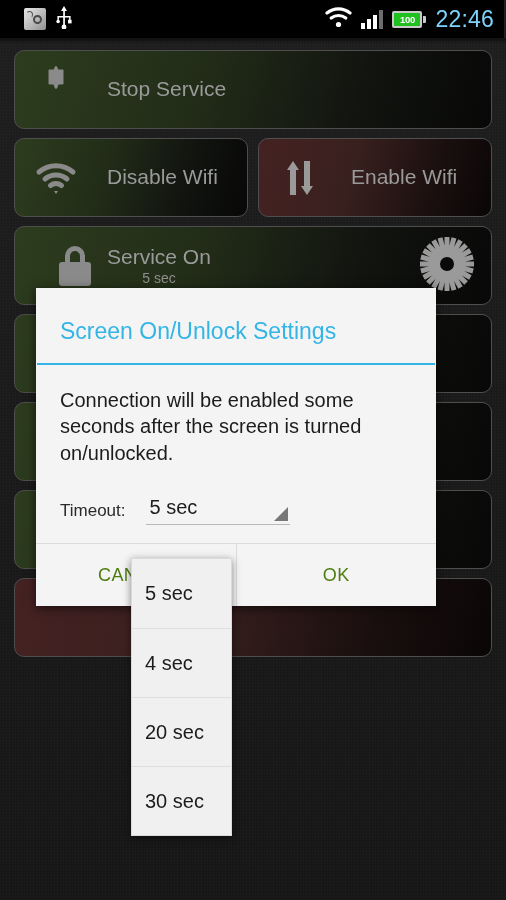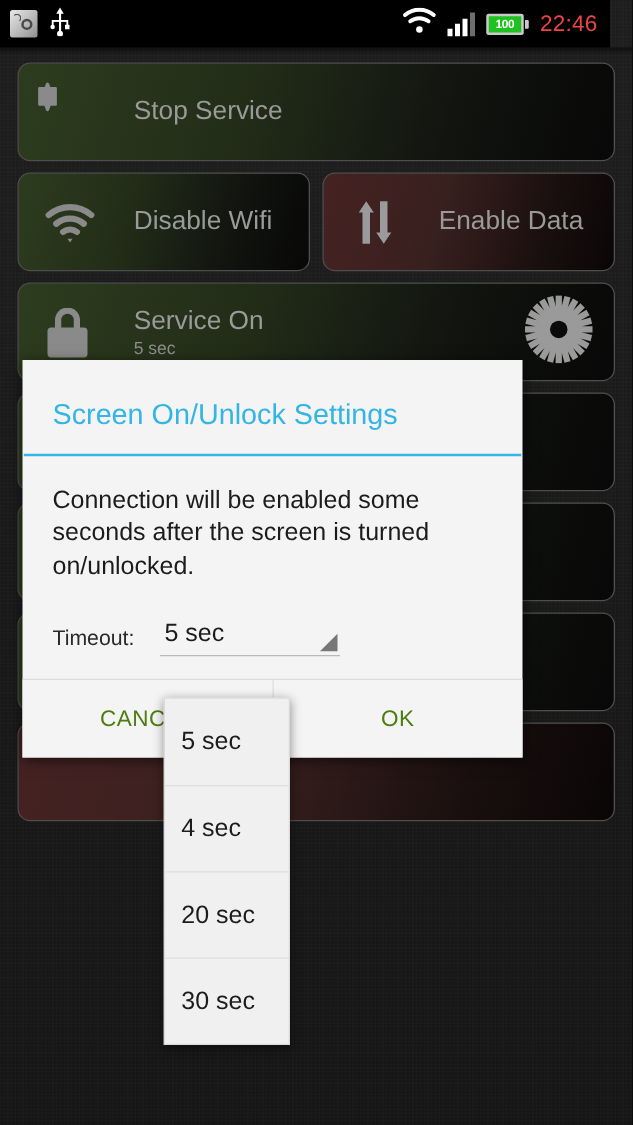--- a/index.html
+++ b/index.html
@@ -31,20 +31,21 @@
 
   
   .statusbar {
     position: absolute;
     left: 0; top: 0;
     width: 488px; height: 38px;
     background: #000;
     display: flex;
     align-items: center;
     z-index: 40;
+    padding-left: 16px;
   }
   .sb-left {
     display: flex;
     align-items: center;
     gap: 9px;
     padding-left: 8px;
   }
   .sb-right {
     margin-left: auto;
     display: flex;
@@ -73,22 +74,22 @@
     position: absolute;
     left: 2px; top: 3px;
     width: 7px; height: 7px;
     border-radius: 50%;
     border: 1.5px solid #555;
     border-bottom-color: transparent;
     border-left-color: transparent;
     box-sizing: border-box;
   }
   .sb-time {
-    color: #ef4444;
-    font-size: 18px;
+    color: #7dd3fc;
+    font-size: 23px;
     letter-spacing: 0.2px;
   }
   .statusbar-shadow {
     position: absolute;
     left: 0; top: 38px;
     width: 506px; height: 6px;
     background: linear-gradient(180deg, rgba(0,0,0,0.55), rgba(0,0,0,0));
     z-index: 39;
   }
 
@@ -142,20 +143,21 @@
     border: 1px solid #4e4e4e;
     box-sizing: border-box;
     display: flex;
     align-items: center;
     padding-left: 20px;
     overflow: hidden;
     flex: 1;
   }
   .tile.green {
     background: linear-gradient(105deg, #2d3c1e 0%, #222d18 38%, #121410 72%, #070807 100%);
+    text-align: center;
   }
   .tile.red {
     background: linear-gradient(105deg, #452222 0%, #38201e 40%, #1a0f0f 75%, #0a0606 100%);
   }
   .tile-label {
     color: #9a9a9a;
     font-size: 21px;
     margin-left: 30px;
     line-height: 1.05;
   }
@@ -212,21 +214,21 @@
     position: absolute;
     left: 3px; top: 17px;
     width: 32px; height: 24px;
     background: #8a8a8a;
     border-radius: 3px;
   }
 
   
   .dialog {
     position: absolute;
-    left: 18px;
+    left: 36px;
     top: 288px;
     width: 400px;
     background: #f4f4f4;
     z-index: 20;
     box-shadow: 0 2px 10px rgba(0,0,0,0.6);
   }
   .dlg-title {
     color: #33b5e5;
     font-size: 23px;
     padding: 30px 24px 18px 24px;
@@ -341,21 +343,21 @@
       </div>
       <div class="tile red">
         <span class="tile-ico">
           <svg width="42" height="42" viewBox="0 0 42 42">
             <path d="M14 38 L14 10" stroke="#9a9a9a" stroke-width="6" fill="none"></path>
             <path d="M14 4 L8 13 L20 13 Z" fill="#9a9a9a"></path>
             <path d="M28 4 L28 32" stroke="#9a9a9a" stroke-width="6" fill="none"></path>
             <path d="M28 38 L22 29 L34 29 Z" fill="#9a9a9a"></path>
           </svg>
         </span>
-        <span class="tile-label">Enable Data</span>
+        <span class="tile-label">Enable Wifi</span>
       </div>
     </div>
 
     <div class="tile-row">
       <div class="tile green">
         <span class="tile-ico">
           <span class="ico-lock"></span>
         </span>
         <span class="tile-label">
           <span>Service On</span>

